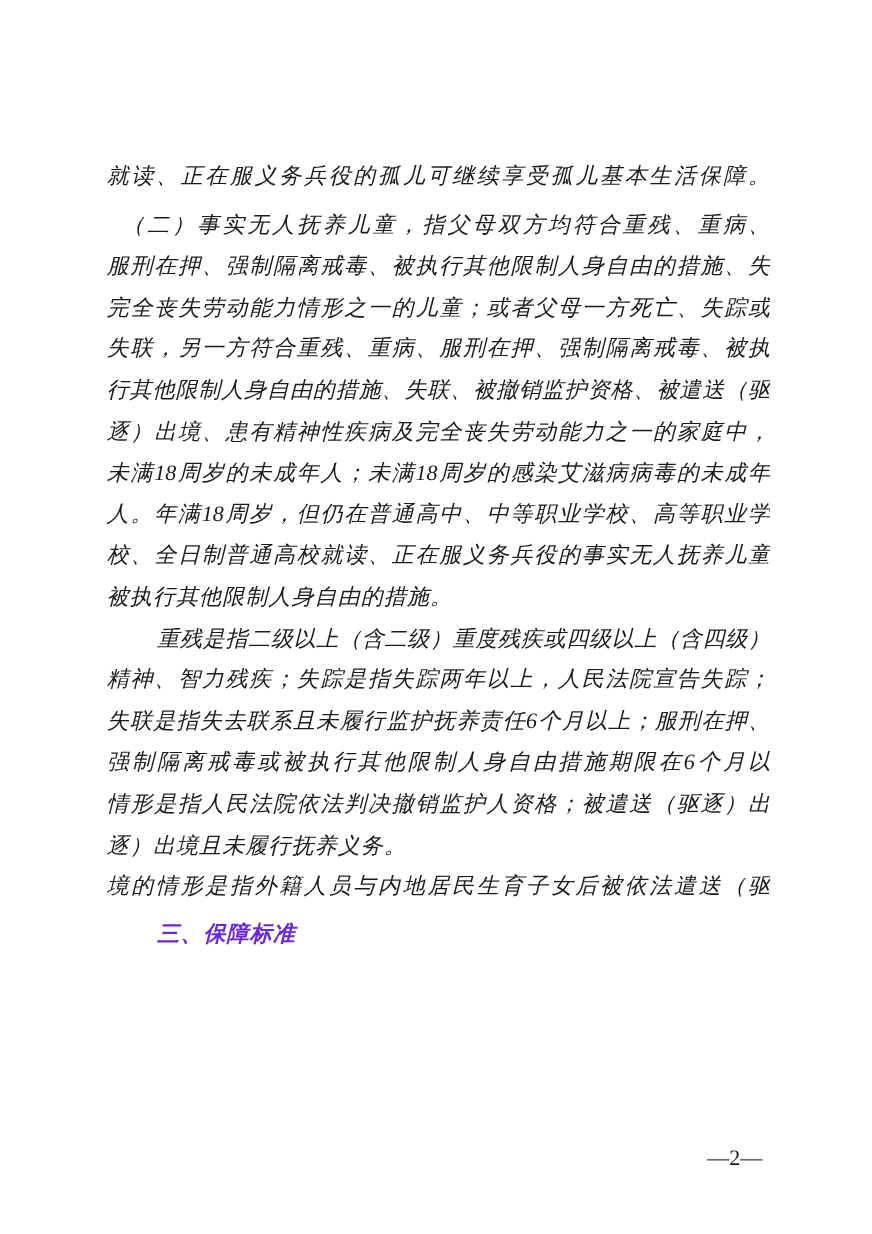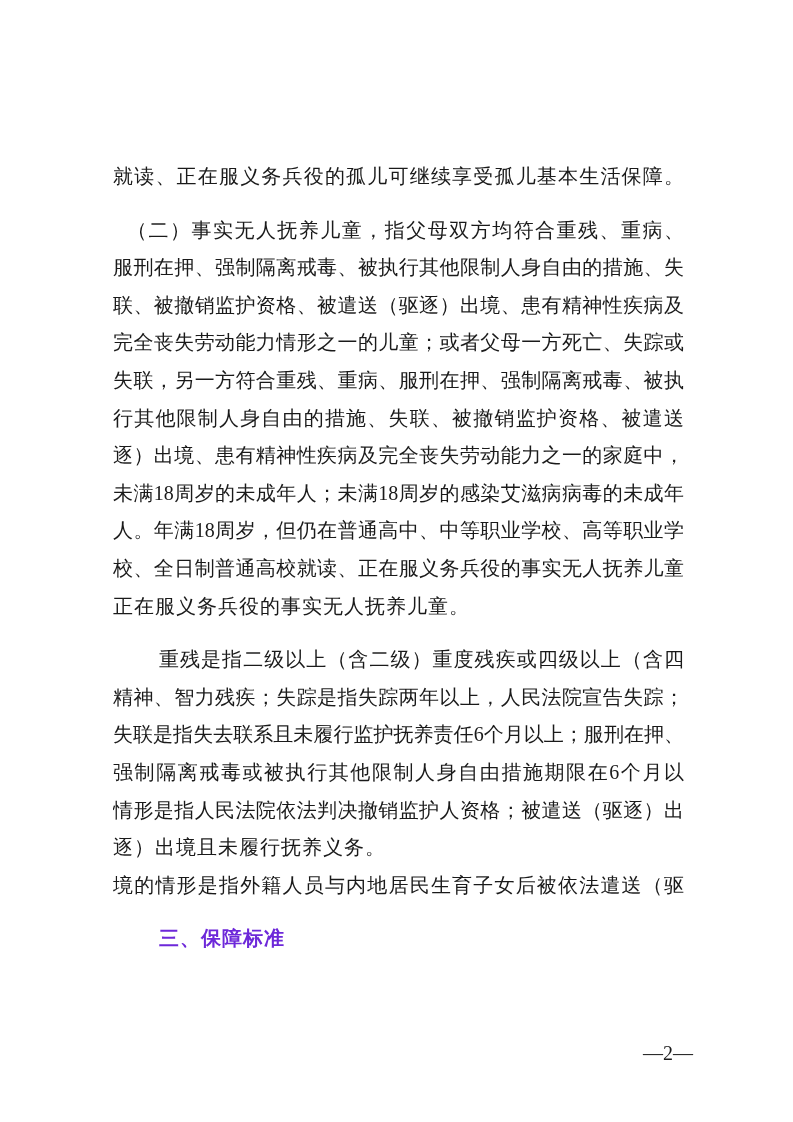--- a/index.html
+++ b/index.html
@@ -13,21 +13,21 @@
       color: #1a1a1a;
       font-family: "Liberation Serif", serif;
       overflow: hidden;
     }
     .content {
       position: absolute;
       left: 97px;
       top: 142px;
       width: 603px;
     }
-    .para { margin: 16px; padding: 0; }
+    .para { margin: 0; padding: 0; font-style: italic; }
     .para.gap-sm { margin-top: 7px; }
     .para.gap-xs { margin-top: 5px; }
     .line {
       height: 37.6px;
       line-height: 37.6px;
       font-size: 20px;
       overflow: hidden;
       white-space: normal;
     }
     
@@ -63,29 +63,28 @@
 
   <div class="content">
 
     <div class="para">
       <div class="line fill">就读、正在服义务兵役的孤儿可继续享受孤儿基本生活保障。</div>
     </div>
 
     <div class="para gap-sm">
       <div class="line ind-paren fill">（二）事实无人抚养儿童，指父母双方均符合重残、重病、</div>
       <div class="line fill">服刑在押、强制隔离戒毒、被执行其他限制人身自由的措施、失</div>
-      <div class="line fill">联、被撤销监护资格、被遣送（驱逐）出境、患有精神性疾病及</div>
       <div class="line fill">完全丧失劳动能力情形之一的儿童；或者父母一方死亡、失踪或</div>
       <div class="line fill">失联，另一方符合重残、重病、服刑在押、强制隔离戒毒、被执</div>
       <div class="line fill">行其他限制人身自由的措施、失联、被撤销监护资格、被遣送（驱</div>
       <div class="line fill">逐）出境、患有精神性疾病及完全丧失劳动能力之一的家庭中，</div>
       <div class="line fill">未满18周岁的未成年人；未满18周岁的感染艾滋病病毒的未成年</div>
       <div class="line fill">人。年满18周岁，但仍在普通高中、中等职业学校、高等职业学</div>
       <div class="line fill">校、全日制普通高校就读、正在服义务兵役的事实无人抚养儿童</div>
-      <div class="line">正在服义务兵役的事实无人抚养儿童。</div>
+      <div class="line">被执行其他限制人身自由的措施。</div>
     </div>
 
     <div class="para">
       <div class="line ind fill">重残是指二级以上（含二级）重度残疾或四级以上（含四级）</div>
       <div class="line fill">精神、智力残疾；失踪是指失踪两年以上，人民法院宣告失踪；</div>
       <div class="line fill">失联是指失去联系且未履行监护抚养责任6个月以上；服刑在押、</div>
       <div class="line fill">强制隔离戒毒或被执行其他限制人身自由措施期限在6个月以</div>
       <div class="line fill">情形是指人民法院依法判决撤销监护人资格；被遣送（驱逐）出</div>
       <div class="line">逐）出境且未履行抚养义务。</div>
       <div class="line fill">境的情形是指外籍人员与内地居民生育子女后被依法遣送（驱</div>

